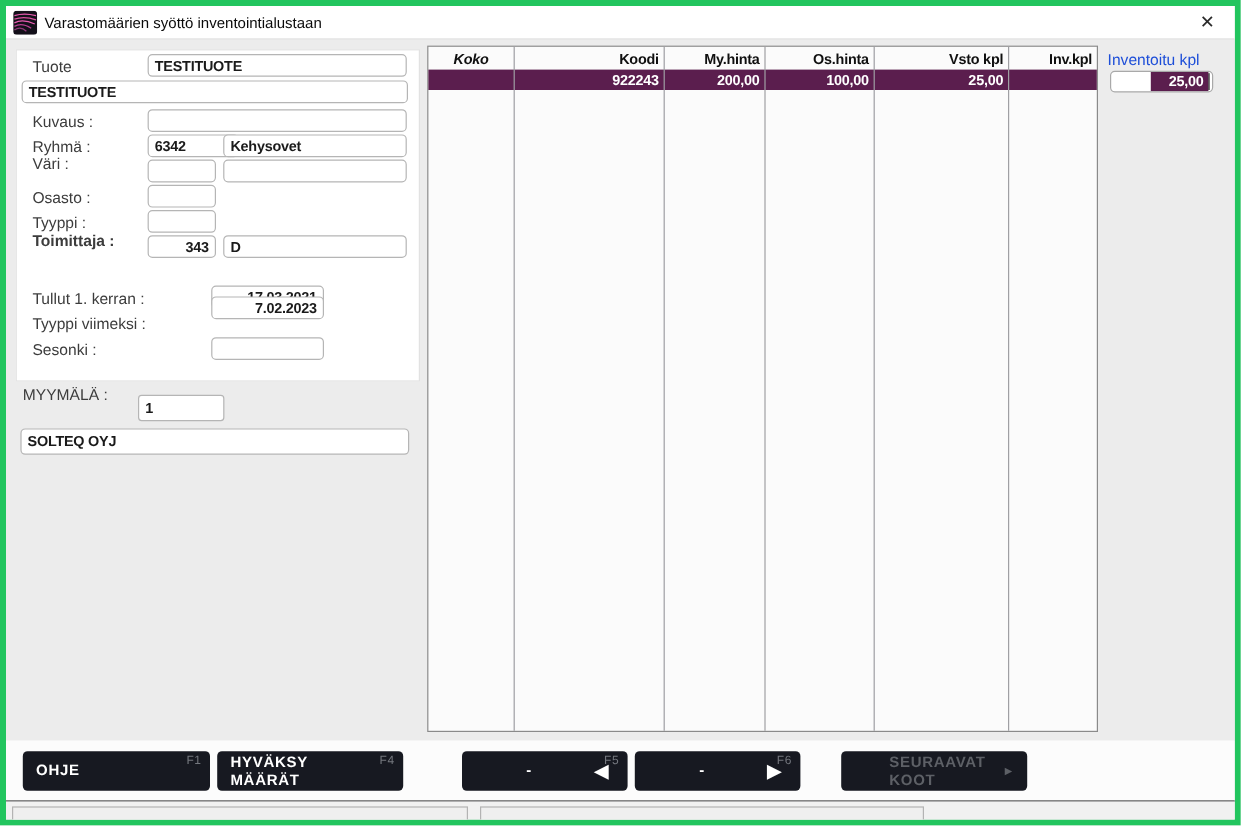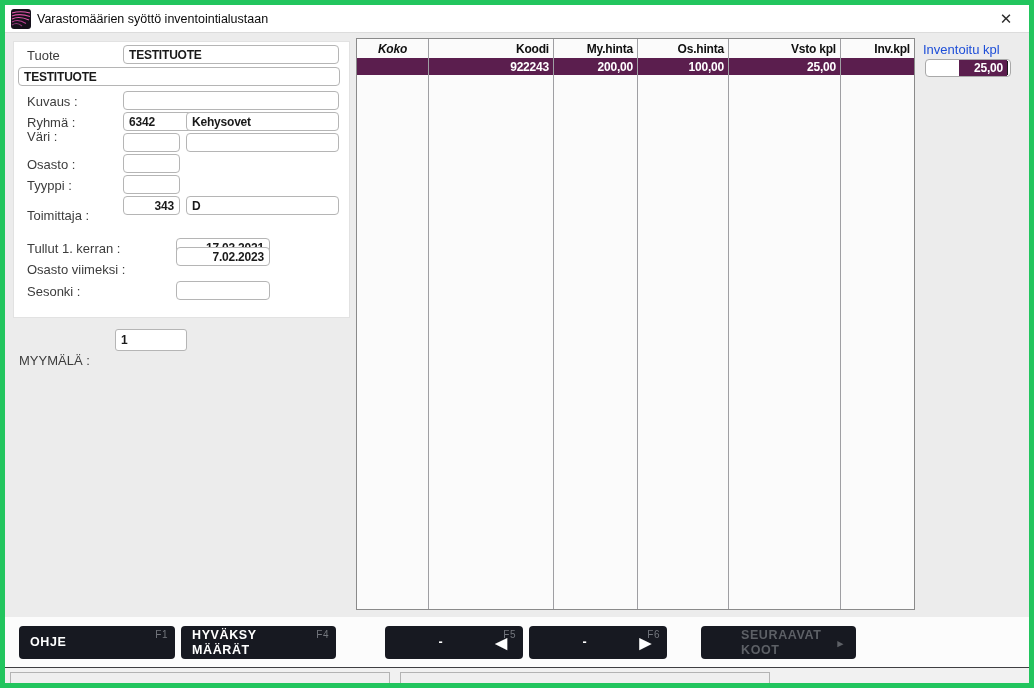--- a/index.html
+++ b/index.html
@@ -109,35 +109,36 @@
   <div class="lbl" style="left:22px; top:124px;">Väri :</div>
   <div class="field" style="left:118px; top:128px; width:57px;"></div>
   <div class="field" style="left:181px; top:128px; width:153px;"></div>
 
   <div class="lbl" style="left:22px; top:152px;">Osasto :</div>
   <div class="field" style="left:118px; top:149px; width:57px;"></div>
 
   <div class="lbl" style="left:22px; top:173px;">Tyyppi :</div>
   <div class="field" style="left:118px; top:170px; width:57px;"></div>
 
-  <div class="lbl" style="left:22px; top:203px;">Toimittaja :</div>
+  <div class="lbl" style="left:22px; top:188px;font-weight:bold;">Toimittaja :</div>
   <div class="field right" style="left:118px; top:191px; width:57px;">343</div>
   <div class="field" style="left:181px; top:191px; width:153px;">D</div>
 
   <div class="lbl" style="left:22px; top:236px;">Tullut 1. kerran :</div>
   <div class="field right" style="left:171px; top:233px; width:94px;">17.03.2021</div>
 
-  <div class="lbl" style="left:22px; top:257px;">Osasto viimeksi :</div>
+  <div class="lbl" style="left:22px; top:257px;">Tyyppi viimeksi :</div>
   <div class="field right" style="left:171px; top:242px; width:94px;">7.02.2023</div>
 
   <div class="lbl" style="left:22px; top:279px;">Sesonki :</div>
   <div class="field" style="left:171px; top:276px; width:94px;"></div>
 
-  <div class="lbl" style="left:14px; top:348px;text-align:right;">MYYMÄLÄ :</div>
+  <div class="lbl" style="left:14px; top:316px;text-align:right;">MYYMÄLÄ :</div>
   <div class="field big" style="left:110px; top:324px; width:72px; border-radius:3px;">1</div>
+  <div class="field big" style="left:12px; top:352px; width:324px;">SOLTEQ OYJ</div>
 
   <div class="table">
     <div class="sel-stripe"></div>
     <div class="cols">
       <div class="col center" style="width:72px;font-style:italic;">
         <div class="th">Koko</div>
         <div class="td"></div>
       </div>
       <div class="col" style="width:125px;">
         <div class="th">Koodi</div>

